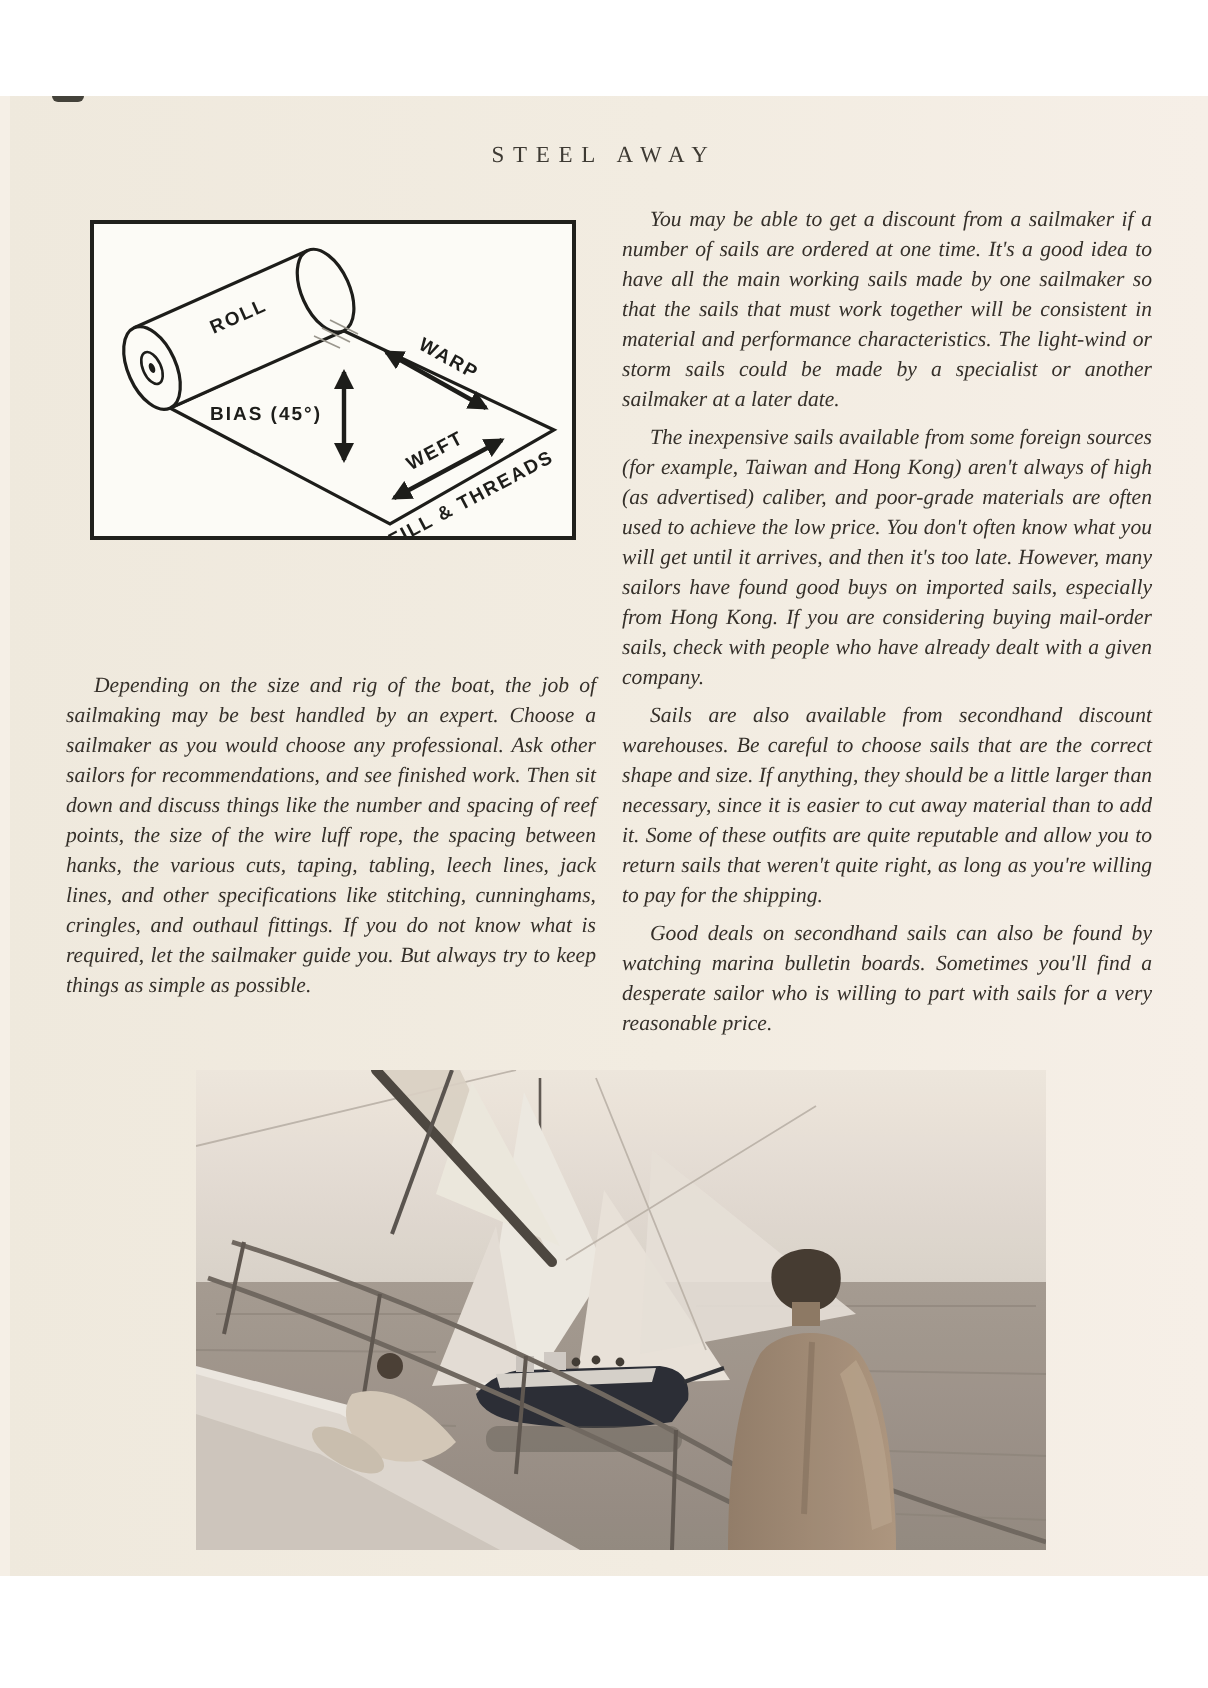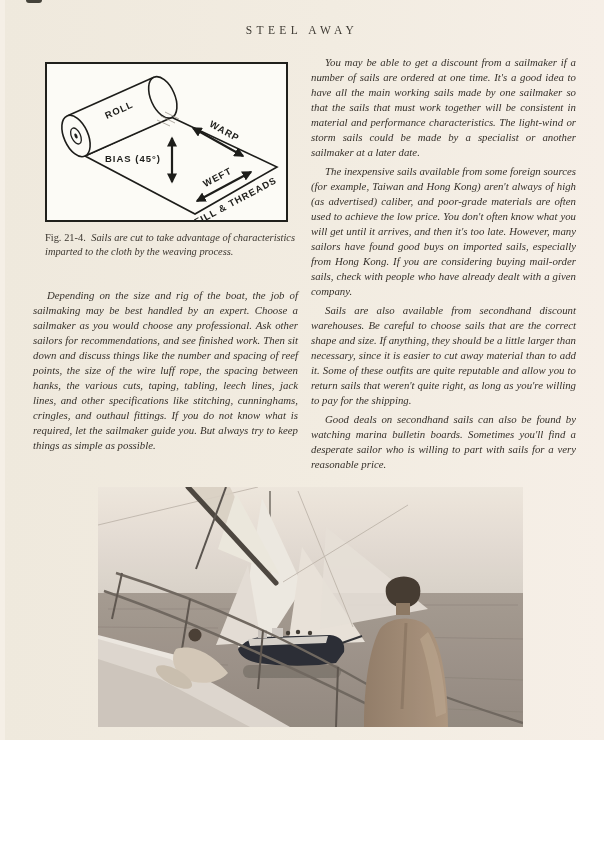--- a/index.html
+++ b/index.html
@@ -1,20 +1,20 @@
 <!DOCTYPE html>
 <html><head>
 <meta charset="utf-8">
 <style>
   html,body{margin:0;padding:0;}
   body{width:604px;height:844px;overflow:hidden;}
   #page{
     position:relative;width:604px;height:740px;overflow:hidden;
     background:linear-gradient(90deg,#efe9dd 0%,#f2ece1 55%,#f6efe7 100%);
-    font-family:"Liberation Serif", serif;color:#35302a;
+    font-family:"Liberation Serif", serif;color:#35302a;margin-top:48px;
   }
   .corner-mark{position:absolute;left:26px;top:0;width:16px;height:3px;background:#44423a;border-radius:0 0 3px 3px;}
   .edge-strip{position:absolute;left:0;top:0;width:5px;height:844px;background:#f8f4ec;opacity:.6;}
   #header{
     position:absolute;left:0;top:24px;width:604px;text-align:center;
     font-size:11.5px;letter-spacing:.38em;color:#3e3a33;
   }
   
   #figbox{
     position:absolute;left:45px;top:62px;width:243px;height:160px;
@@ -85,23 +85,20 @@
 
       <line x1="146" y1="64" x2="196" y2="92" stroke="#1d1d1a" stroke-width="2.2" marker-start="url(#ah)" marker-end="url(#ah)"></line>
       <text class="diagram-label" x="176" y="70" text-anchor="middle" transform="rotate(29 176 70)">WARP</text>
 
       <line x1="150" y1="137" x2="204" y2="108" stroke="#1d1d1a" stroke-width="2.2" marker-start="url(#ah)" marker-end="url(#ah)"></line>
       <text class="diagram-label" x="172" y="116" text-anchor="middle" transform="rotate(-28 172 116)">WEFT</text>
       <text class="diagram-label" x="190" y="140" text-anchor="middle" transform="rotate(-28 190 140)">FILL &amp; THREADS</text>
     </svg>
   </div>
 
-  <div id="fig4-caption" class="fig-caption">
-    <span class="lead">Fig. 21-4.</span>&nbsp;&nbsp;<span class="ital">Sails are cut to take advantage of characteristics imparted to the cloth by the weaving process.</span>
-  </div>
 
   <div id="leftcol" class="col">
     <p>Depending on the size and rig of the boat, the job of sailmaking may be best handled by an expert. Choose a sailmaker as you would choose any professional. Ask other sailors for recommendations, and see finished work. Then sit down and discuss things like the number and spacing of reef points, the size of the wire luff rope, the spacing between hanks, the various cuts, taping, tabling, leech lines, jack lines, and other specifications like stitching, cunninghams, cringles, and outhaul fittings. If you do not know what is required, let the sailmaker guide you. But always try to keep things as simple as possible.</p>
   </div>
   <div id="rightcol" class="col">
     <p>You may be able to get a discount from a sailmaker if a number of sails are ordered at one time. It's a good idea to have all the main working sails made by one sailmaker so that the sails that must work together will be consistent in material and performance characteristics. The light-wind or storm sails could be made by a specialist or another sailmaker at a later date.</p>
     <p>The inexpensive sails available from some foreign sources (for example, Taiwan and Hong Kong) aren't always of high (as advertised) caliber, and poor-grade materials are often used to achieve the low price. You don't often know what you will get until it arrives, and then it's too late. However, many sailors have found good buys on imported sails, especially from Hong Kong. If you are considering buying mail-order sails, check with people who have already dealt with a given company.</p>
     <p>Sails are also available from secondhand discount warehouses. Be careful to choose sails that are the correct shape and size. If anything, they should be a little larger than necessary, since it is easier to cut away material than to add it. Some of these outfits are quite reputable and allow you to return sails that weren't quite right, as long as you're willing to pay for the shipping.</p>
     <p>Good deals on secondhand sails can also be found by watching marina bulletin boards. Sometimes you'll find a desperate sailor who is willing to part with sails for a very reasonable price.</p>
   </div>

